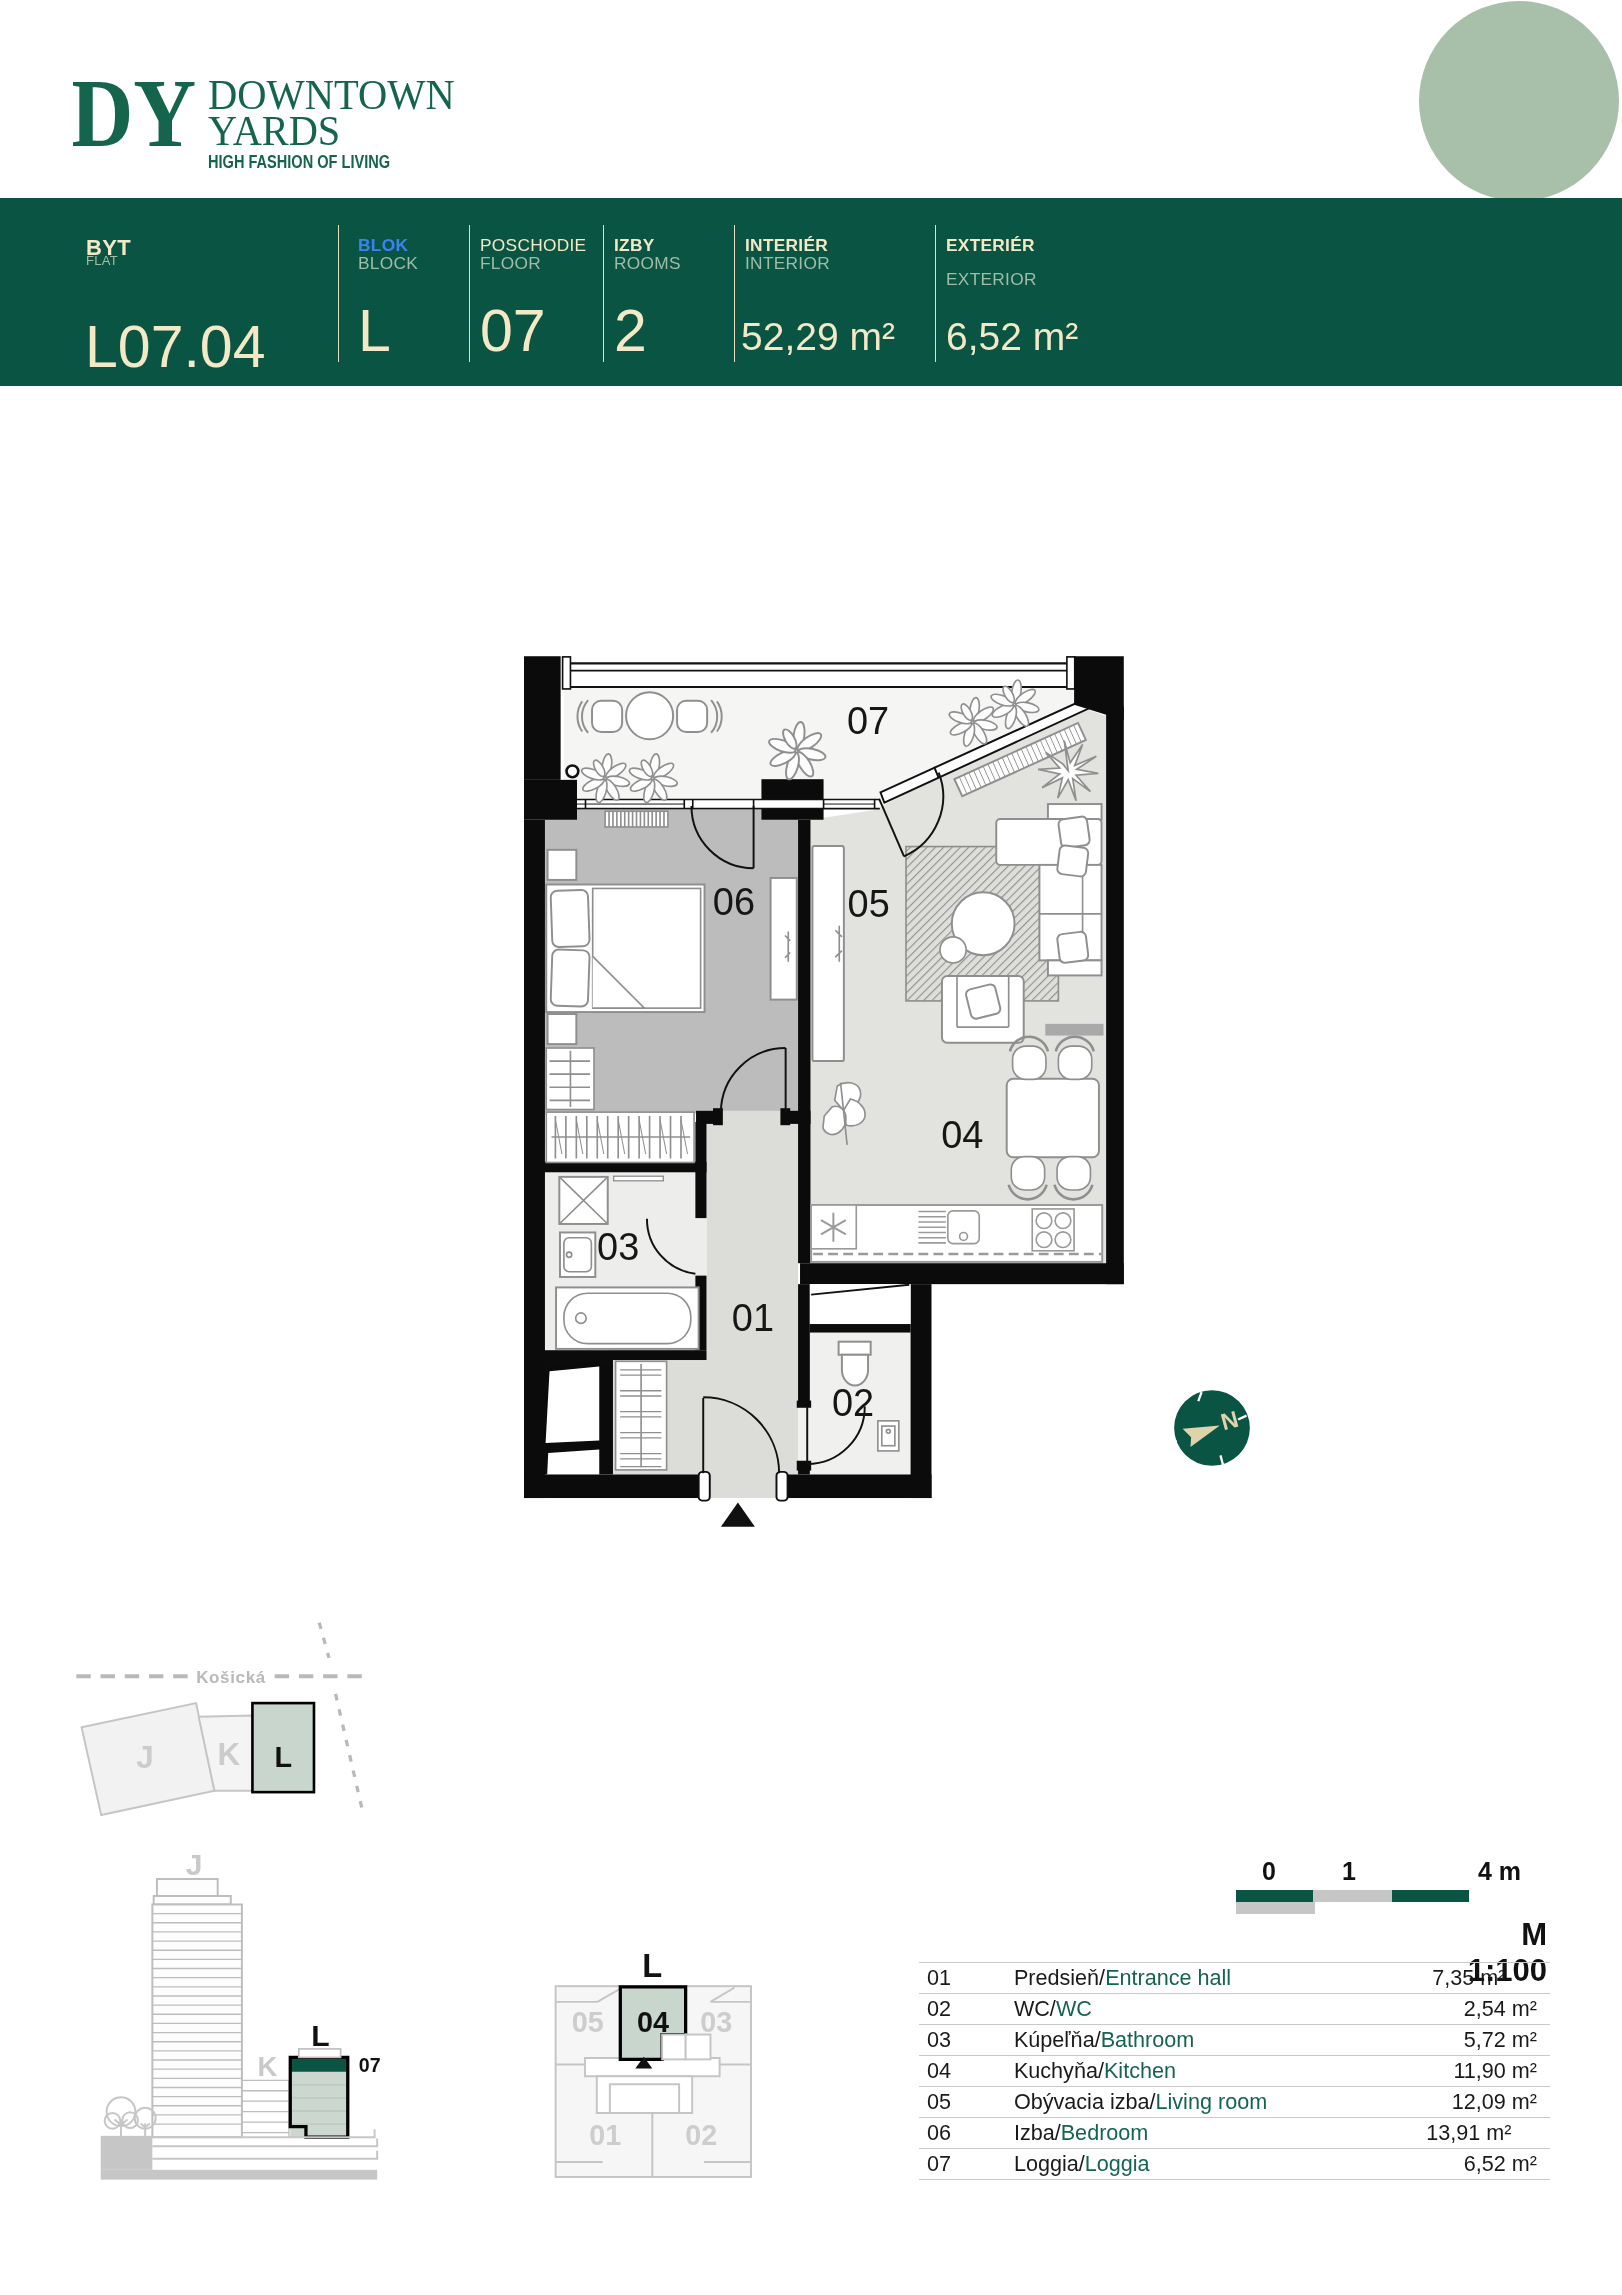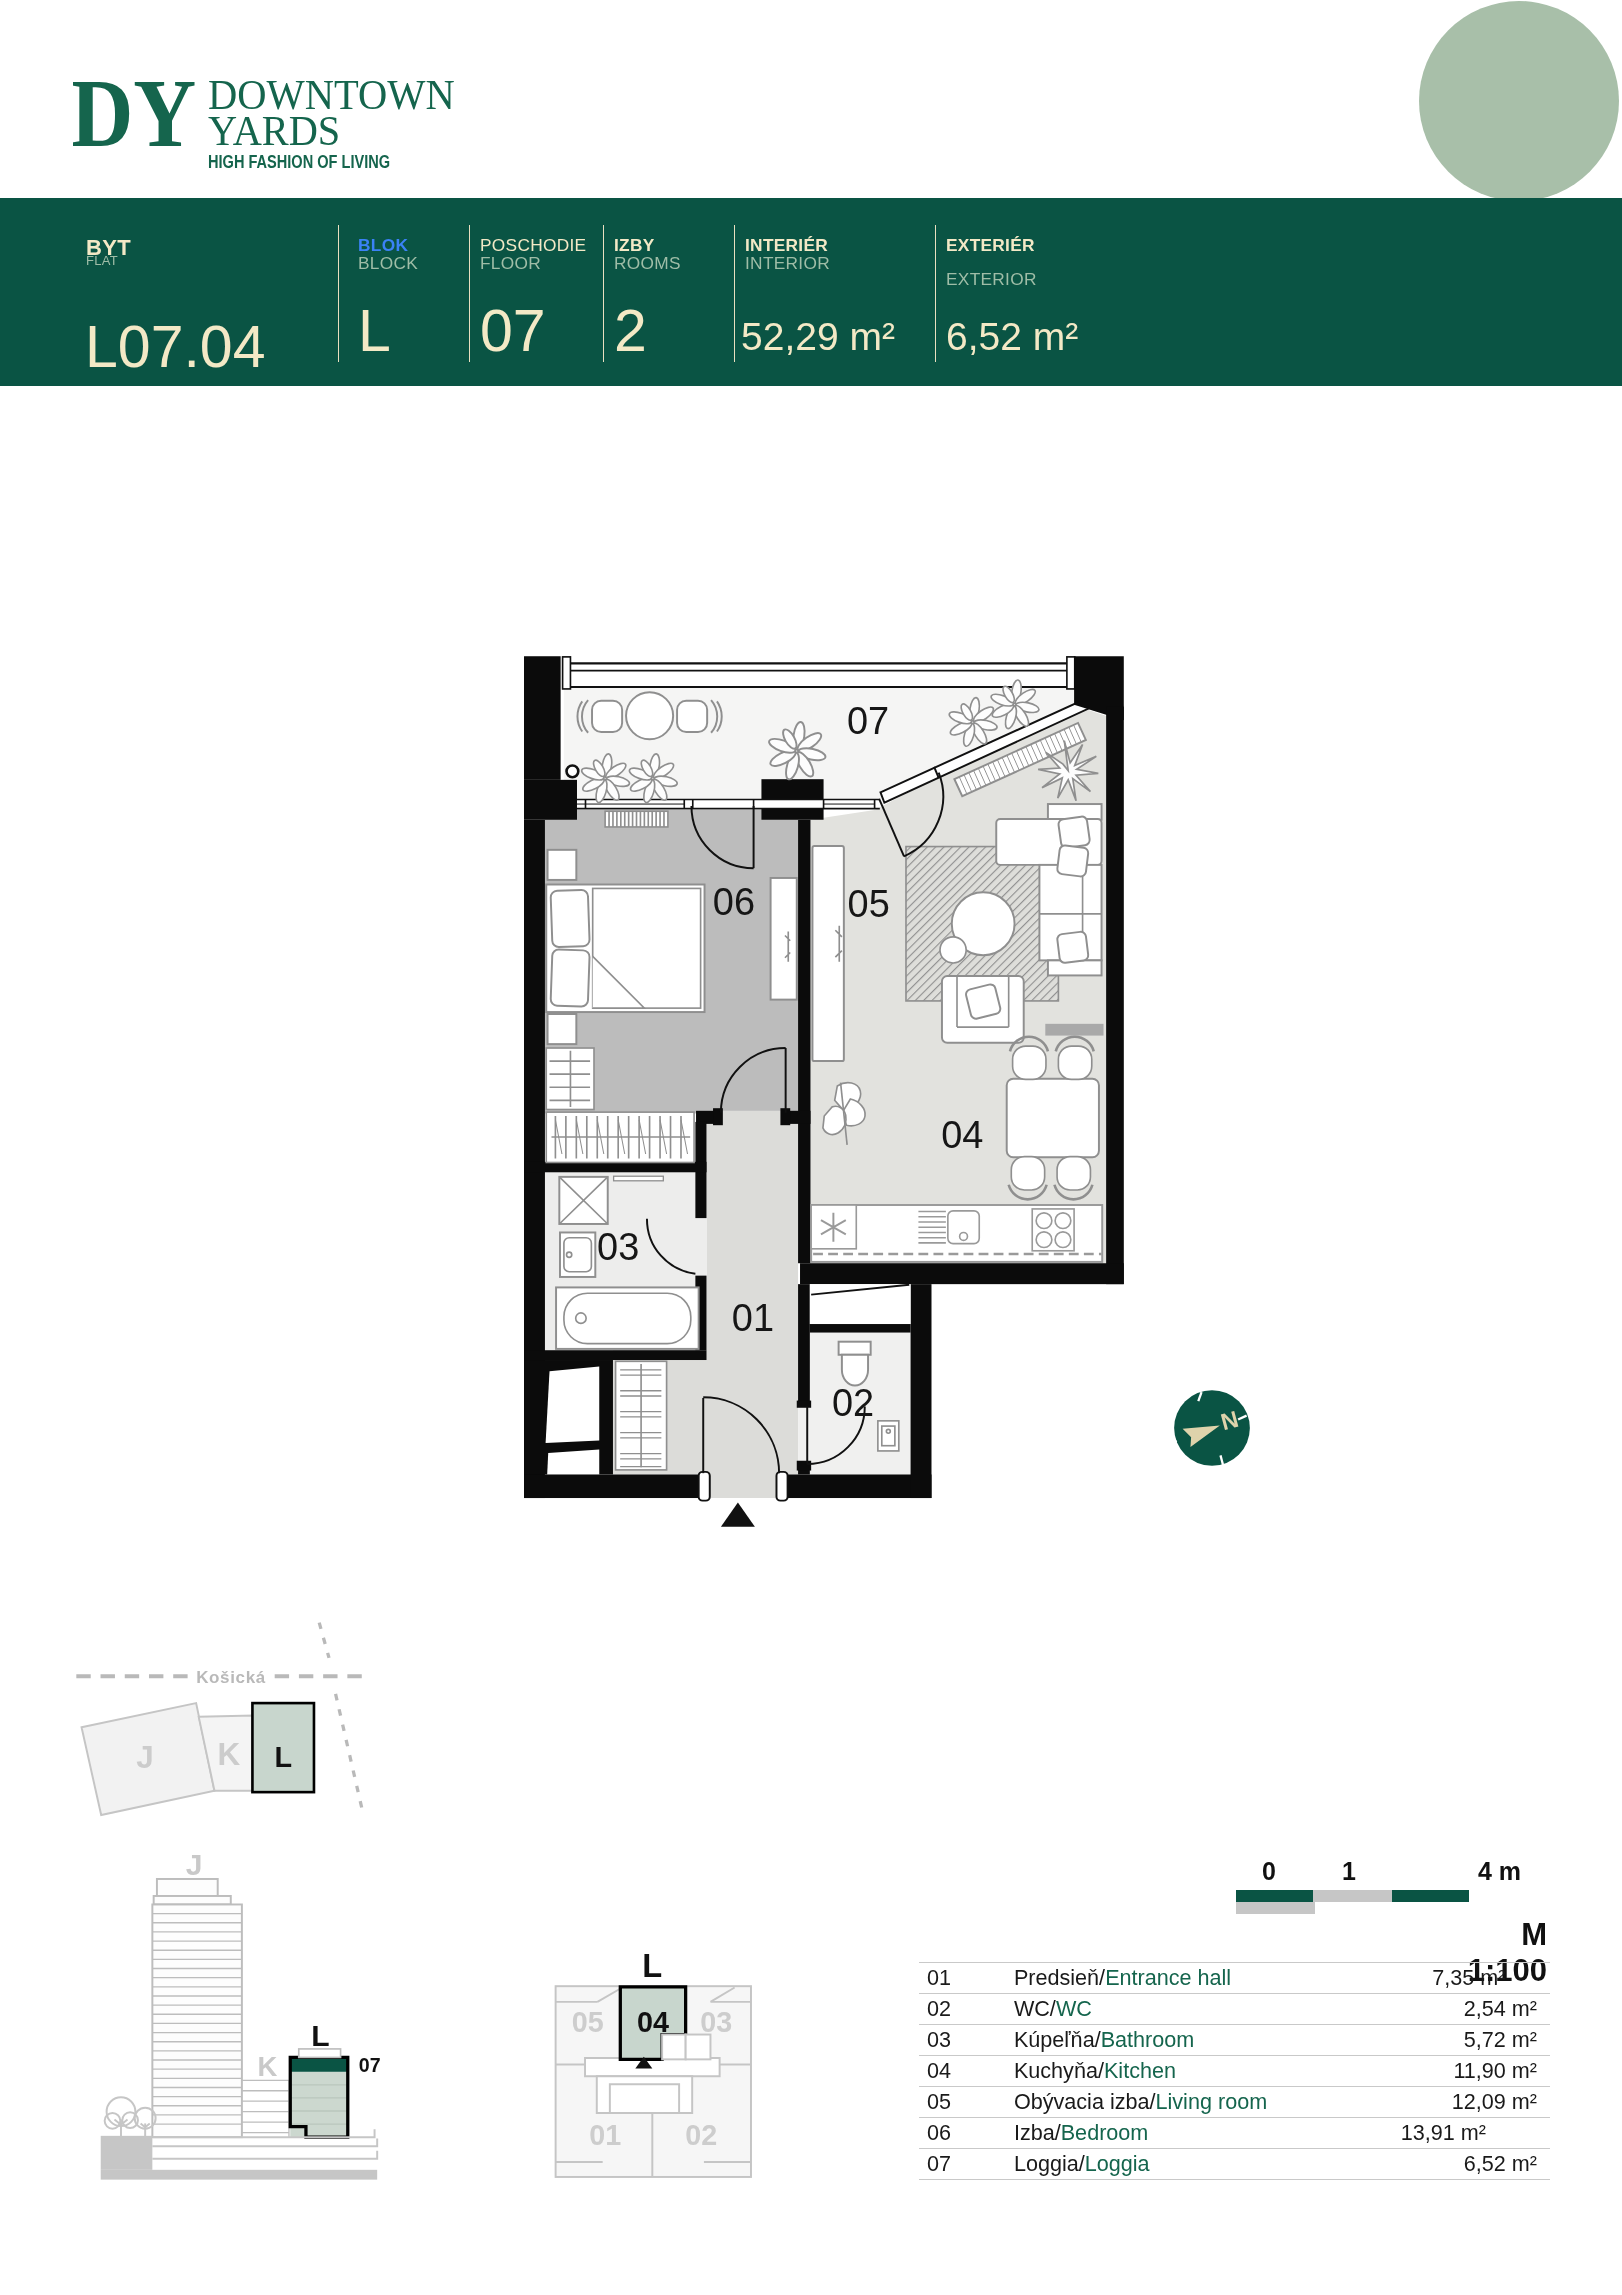--- a/index.html
+++ b/index.html
@@ -569,21 +569,21 @@
           <td style="text-align:right;padding-right:13px;">11,90 m²</td>
         </tr>
 <tr style="height:31px;border-bottom:1.3px solid #c9c9c9;">
 <td style="padding-left:7.9px;">05</td>
           <td>Obývacia izba/<span class="green">Living room</span></td>
           <td style="text-align:right;padding-right:13px;">12,09 m²</td>
         </tr>
 <tr style="height:31px;border-bottom:1.3px solid #c9c9c9;">
 <td style="padding-left:7.9px;">06</td>
           <td>Izba/<span class="green">Bedroom</span></td>
-          <td style="text-align:left;padding-right:13px;">13,91 m²</td>
+          <td style="text-align:center;padding-right:13px;">13,91 m²</td>
         </tr>
 <tr style="height:31px;border-bottom:1.3px solid #c9c9c9;">
 <td style="padding-left:7.9px;">07</td>
           <td>Loggia/<span class="green">Loggia</span></td>
           <td style="text-align:right;padding-right:13px;">6,52 m²</td>
         </tr>
 </tbody>
     </table>
 </div>
 

